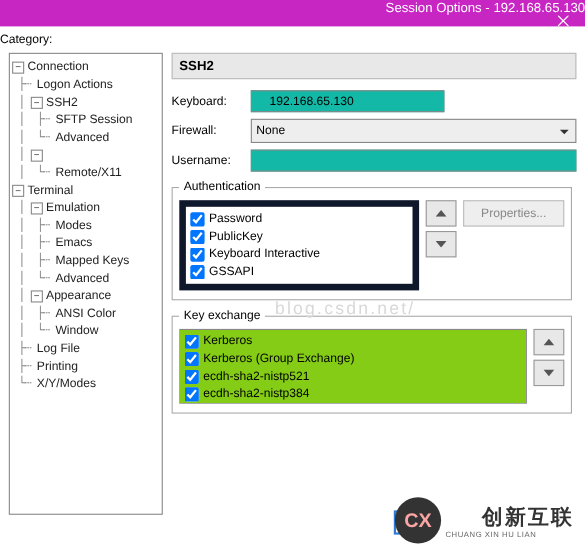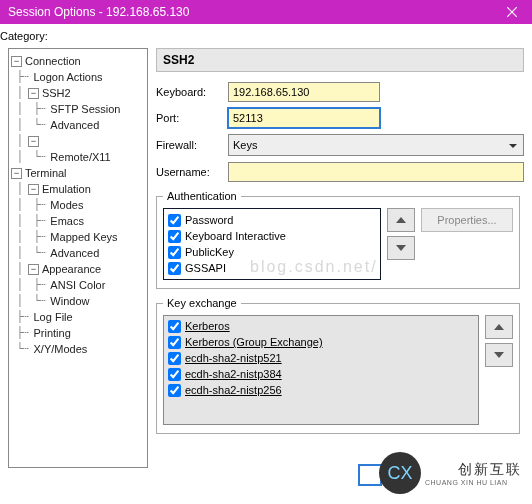--- a/index.html
+++ b/index.html
@@ -1,51 +1,51 @@
 <!DOCTYPE html>
 <html><head>
 <meta charset="utf-8">
 <style>
   * { box-sizing: border-box; font-family: "Segoe UI", Tahoma, sans-serif; font-size: 11px; }
   body { margin: 0; background: #fff; width: 532px; height: 504px; overflow: hidden; position: relative; }
-  .titlebar { background: #c826c3; color: #fff; height: 24px; display: flex; align-items: center; padding: 0 0 0 8px; }
+  .titlebar { background: #c826c3; color: #fff; height: 24px; display: flex; align-items: flex-end; padding: 0 0 0 8px; flex-direction: column; }
   .titlebar-text { flex: 1; font-size: 12px; }
   .close-btn { width: 40px; height: 24px; display: flex; align-items: center; justify-content: center; color: #fff; }
   .close-btn svg { stroke: #fff; }
   .body-area { display: flex; padding: 6px 8px 8px 8px; height: 456px; }
   .category-label { position: absolute; top: 30px; left: 0; }
   .left-panel { width: 140px; border: 1px solid #888; margin-top: 18px; height: 420px; overflow: hidden; background: #fff; padding: 4px 2px; }
   .tree { line-height: 16px; color: #222; }
   .tree-row { display: flex; align-items: center; white-space: nowrap; }
   .dots { color: #888; font-family: monospace; letter-spacing: -1px; }
   .toggle { width: 11px; height: 11px; border: 1px solid #888; display: inline-flex; align-items: center; justify-content: center; margin: 0 3px 0 0; font-size: 9px; line-height: 9px; background: #fff; color: #333; }
   .right-panel { flex: 1; margin-top: 18px; margin-left: 8px; }
   .section-header { background: #e8e8e8; border: 1px solid #bbb; padding: 4px 6px; font-weight: bold; font-size: 12px; margin-bottom: 10px; }
   .form-row { display: flex; align-items: center; margin-bottom: 6px; }
   .form-label { width: 72px; }
-  .form-input { flex: 1; height: 20px; border: 1px solid #888; padding: 0 4px; background: #fef9c3; }
+  .form-input { flex: 1; height: 20px; border: 1px solid #888; padding: 0 16px; background: #14b8a6; }
   .form-input.focused { border: 1px solid #2d7bd6; outline: 1px solid #2d7bd6; }
   .form-select { flex: 1; height: 22px; border: 1px solid #888; background: #eee; display: flex; align-items: center; padding: 0 4px; position: relative; }
   .form-select::after { content: ""; position: absolute; right: 6px; top: 9px; border-left: 4px solid transparent; border-right: 4px solid transparent; border-top: 4px solid #333; }
   fieldset { border: 1px solid #aaa; margin: 8px 4px 0 0; padding: 6px 6px 8px 6px; }
   legend { padding: 0 4px; }
   .auth-box { display: flex; }
-  .auth-list { flex: 1; border: 1px solid #0f172a; background: #fff; padding: 3px 4px; }
+  .auth-list { flex: 1; border: 6px solid #0f172a; background: #fff; padding: 3px 4px; }
   .auth-row { display: flex; align-items: center; height: 16px; }
   .auth-row input { margin: 0 4px 0 0; }
   .side-btns { display: flex; flex-direction: column; margin-left: 6px; }
   .sq-btn { width: 28px; height: 24px; border: 1px solid #999; background: #e8e8e8; margin-bottom: 4px; display: flex; align-items: center; justify-content: center; }
   .sq-btn svg { fill: #555; }
   .prop-btn { width: 92px; height: 24px; border: 1px solid #bbb; background: #eee; color: #888; margin-left: 6px; }
-  .kex-list { flex: 1; border: 1px solid #888; background: #e5e5e5; height: 110px; overflow-y: scroll; padding: 2px 4px; text-decoration: underline; }
-  .watermark { position: absolute; top: 258px; left: 250px; color: #d8d8d8; font-size: 16px; letter-spacing: 2px; pointer-events: none; }
+  .kex-list { flex: 1; border: 1px solid #888; background: #84cc16; height: 68px; overflow-y: scroll; padding: 2px 4px; }
+  .watermark { position: absolute; top: 272px; left: 250px; color: #d8d8d8; font-size: 16px; letter-spacing: 2px; pointer-events: none; }
   .logo-corner { position: absolute; right: 10px; bottom: 10px; display: flex; align-items: center; }
-  .logo-badge { width: 42px; height: 42px; border-radius: 50%; background: #333; color: #7dd3fc; display: flex; align-items: center; justify-content: center; font-size: 18px; font-weight: normal; }
+  .logo-badge { width: 42px; height: 42px; border-radius: 50%; background: #333; color: #fca5a5; display: flex; align-items: center; justify-content: center; font-size: 18px; font-weight: bold; }
   .logo-text { display: flex; flex-direction: column; margin-left: 4px; color: #333; }
-  .logo-text .cn { font-size: 14px; font-weight: normal; letter-spacing: 2px; margin-left: 33px; }
+  .logo-text .cn { font-size: 19px; font-weight: bold; letter-spacing: 2px; margin-left: 33px; }
   .logo-text .py { font-size: 7px; letter-spacing: 0.5px; color: #666; }
   .blue-box { position: absolute; left: 358px; bottom: 18px; width: 24px; height: 22px; border: 2px solid #2d7bd6; }
 </style>
 </head>
 <body>
 
 <div class="titlebar">
   <span class="titlebar-text">Session Options - 192.168.65.130</span>
   <div class="close-btn">
     <svg width="10" height="10">
@@ -143,49 +143,45 @@
   </div>
 
   <div class="right-panel">
     <div class="section-header">SSH2</div>
 
     <div class="form-row">
       <span class="form-label">Keyboard:</span>
       <input class="form-input" style="flex: 0 0 140px;" value="192.168.65.130">
     </div>
     <div class="form-row">
-      <span class="form-label">Port:</span>
-      <input class="form-input focused" style="flex: 0 0 140px;" value="52113">
-    </div>
-    <div class="form-row">
       <span class="form-label">Firewall:</span>
       <div class="form-select">
-          <span>Keys</span>
+          <span>None</span>
         </div>
     </div>
     <div class="form-row">
       <span class="form-label">Username:</span>
       <input class="form-input" value="" style="">
     </div>
 
     <fieldset>
       <legend>Authentication</legend>
       <div class="auth-box">
         <div class="auth-list">
           <div class="auth-row">
               <input type="checkbox" checked="" style="">
               <span>Password</span>
             </div>
           <div class="auth-row">
               <input type="checkbox" checked="" style="">
+              <span>PublicKey</span>
+            </div>
+          <div class="auth-row">
+              <input type="checkbox" checked="" style="">
               <span>Keyboard Interactive</span>
-            </div>
-          <div class="auth-row">
-              <input type="checkbox" checked="" style="">
-              <span>PublicKey</span>
             </div>
           <div class="auth-row">
               <input type="checkbox" checked="" style="">
               <span>GSSAPI</span>
             </div>
         </div>
         <div class="side-btns">
           <div class="sq-btn">
               <svg width="10" height="6">
                 <polygon points="5,0 10,6 0,6"></polygon>

